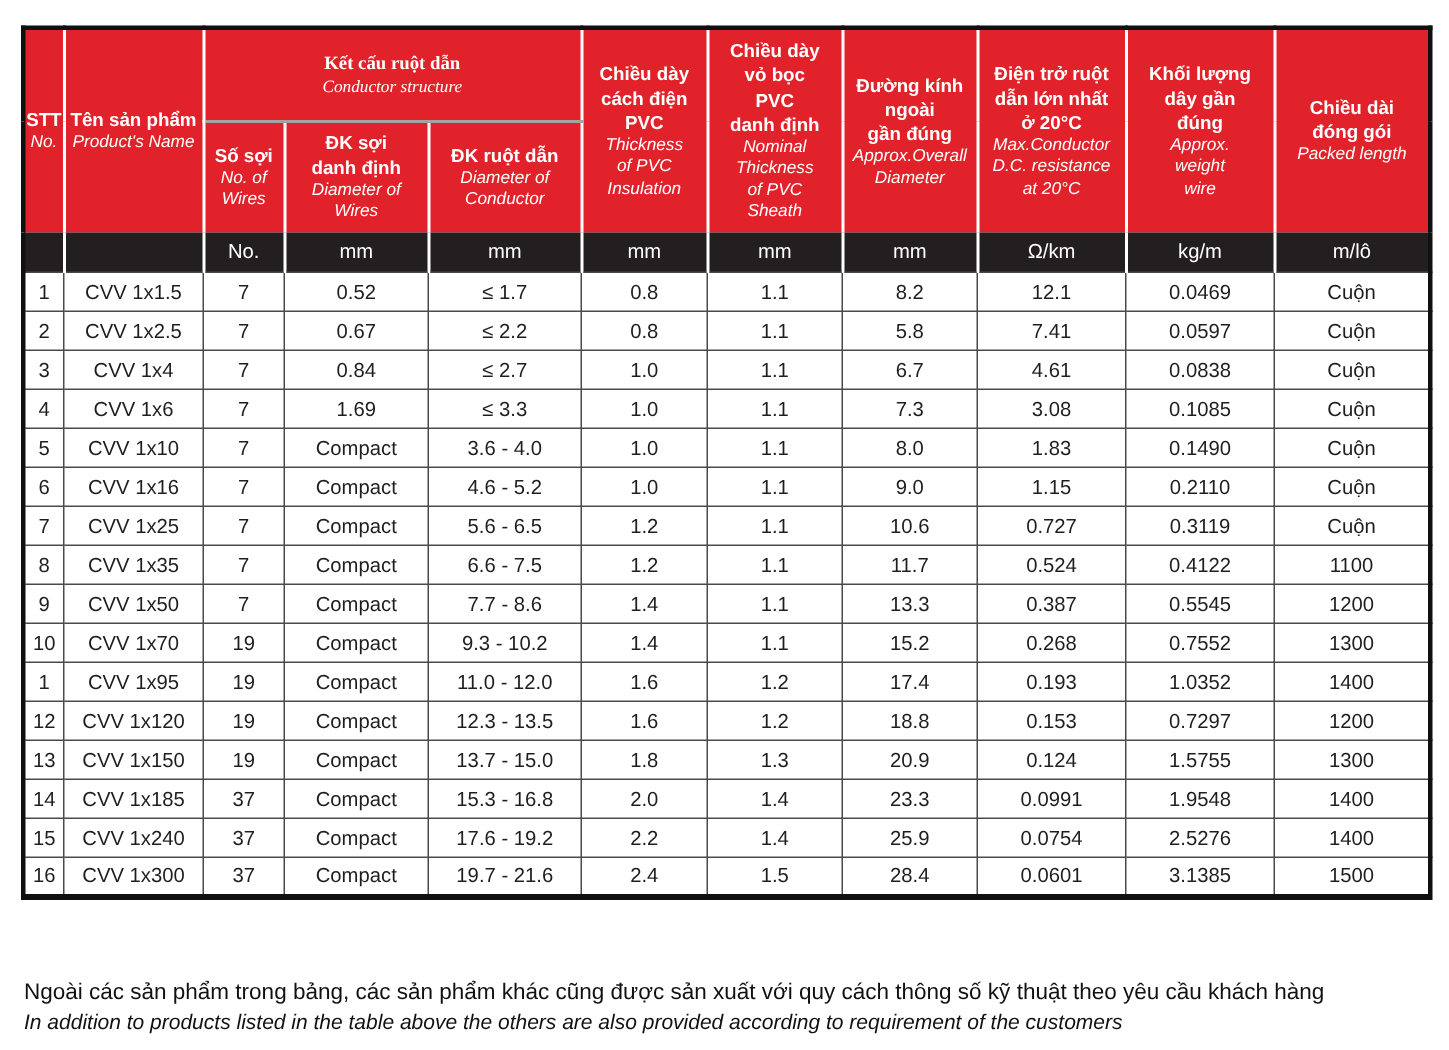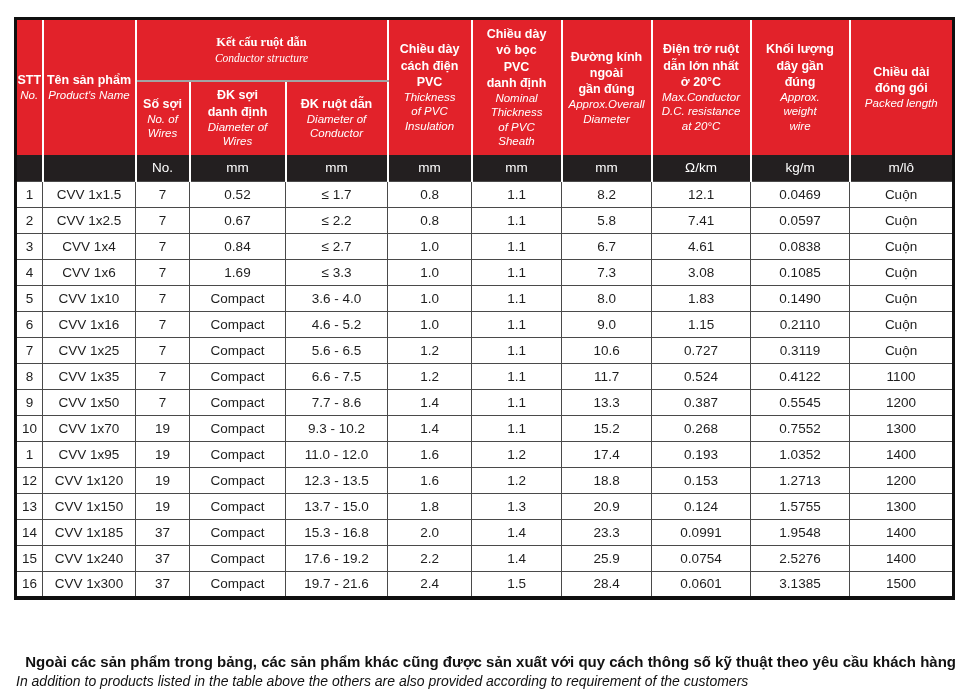--- a/index.html
+++ b/index.html
@@ -79,21 +79,21 @@
     text-align: center;
     vertical-align: middle;
     font-size: 13.5px;
     padding: 0;
   }
 
   .footer {
     position: absolute; left: 16px; top: 652px; width: 940px;
   }
   .footer p { margin: 0; color: #111; }
-  .f-vi { font-weight: bold; font-size: 15px; line-height: 1.35; text-align: right; }
+  .f-vi { font-weight: normal; font-size: 15px; line-height: 1.35; }
   .f-en { font-style: italic; font-size: 14px; line-height: 1.35; }
 </style>
 </head>
 <body>
 
 <div class="sheet">
 
   <table class="spec">
     <colgroup>
       <col style="width:27px">
@@ -348,21 +348,21 @@
         <tr>
           <td>12</td>
           <td>CVV 1x120</td>
           <td>19</td>
           <td>Compact</td>
           <td>12.3 - 13.5</td>
           <td>1.6</td>
           <td>1.2</td>
           <td>18.8</td>
           <td>0.153</td>
-          <td>1.2713</td>
+          <td>0.7297</td>
           <td>1200</td>
         </tr>
         <tr>
           <td>13</td>
           <td>CVV 1x150</td>
           <td>19</td>
           <td>Compact</td>
           <td>13.7 - 15.0</td>
           <td>1.8</td>
           <td>1.3</td>

